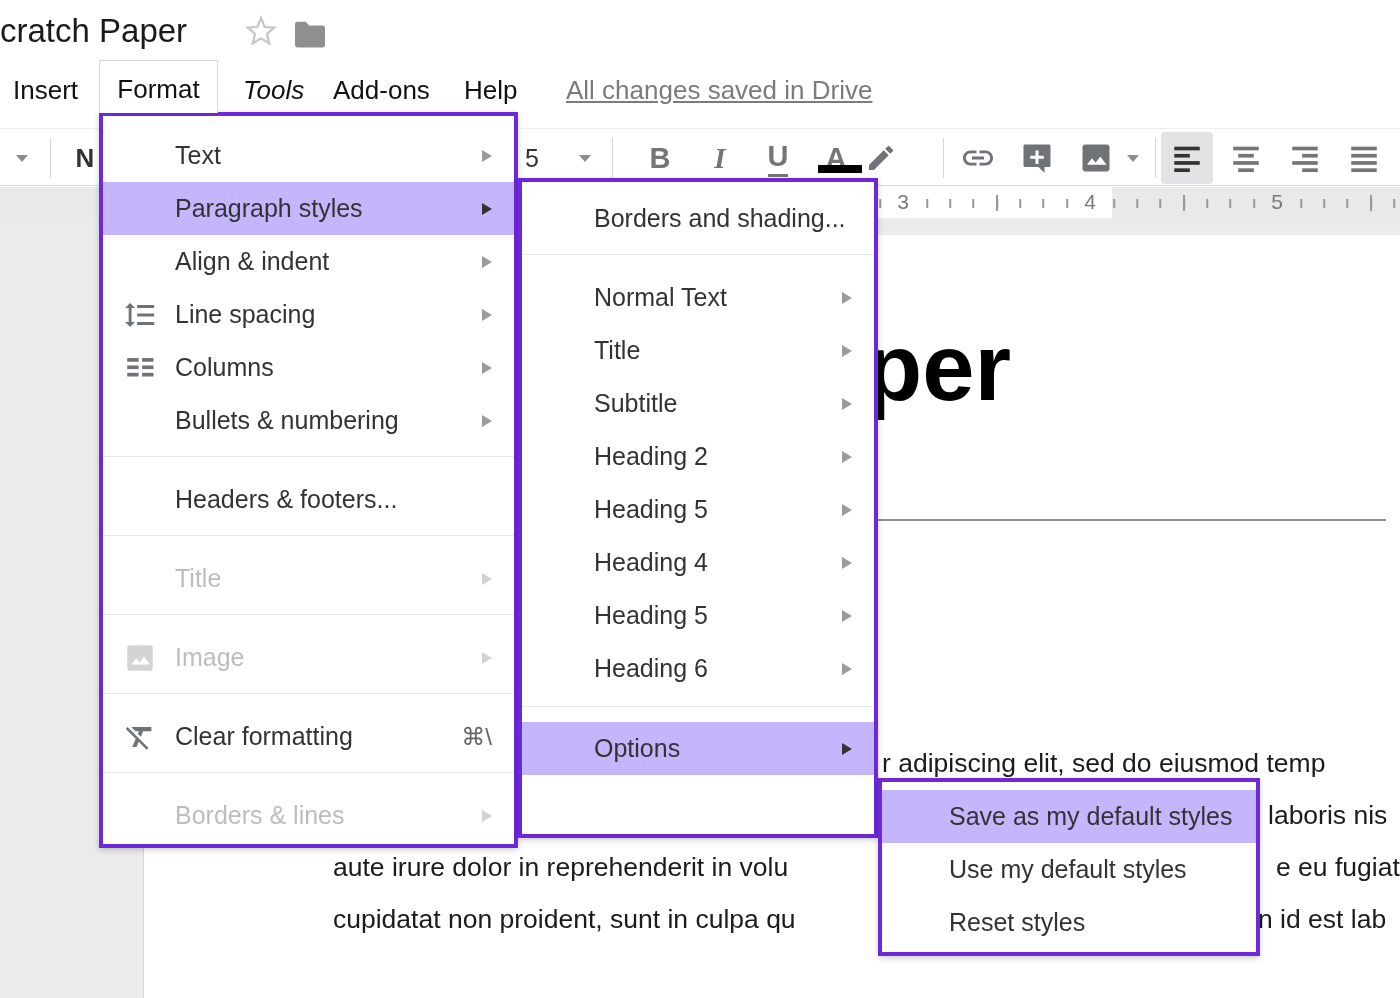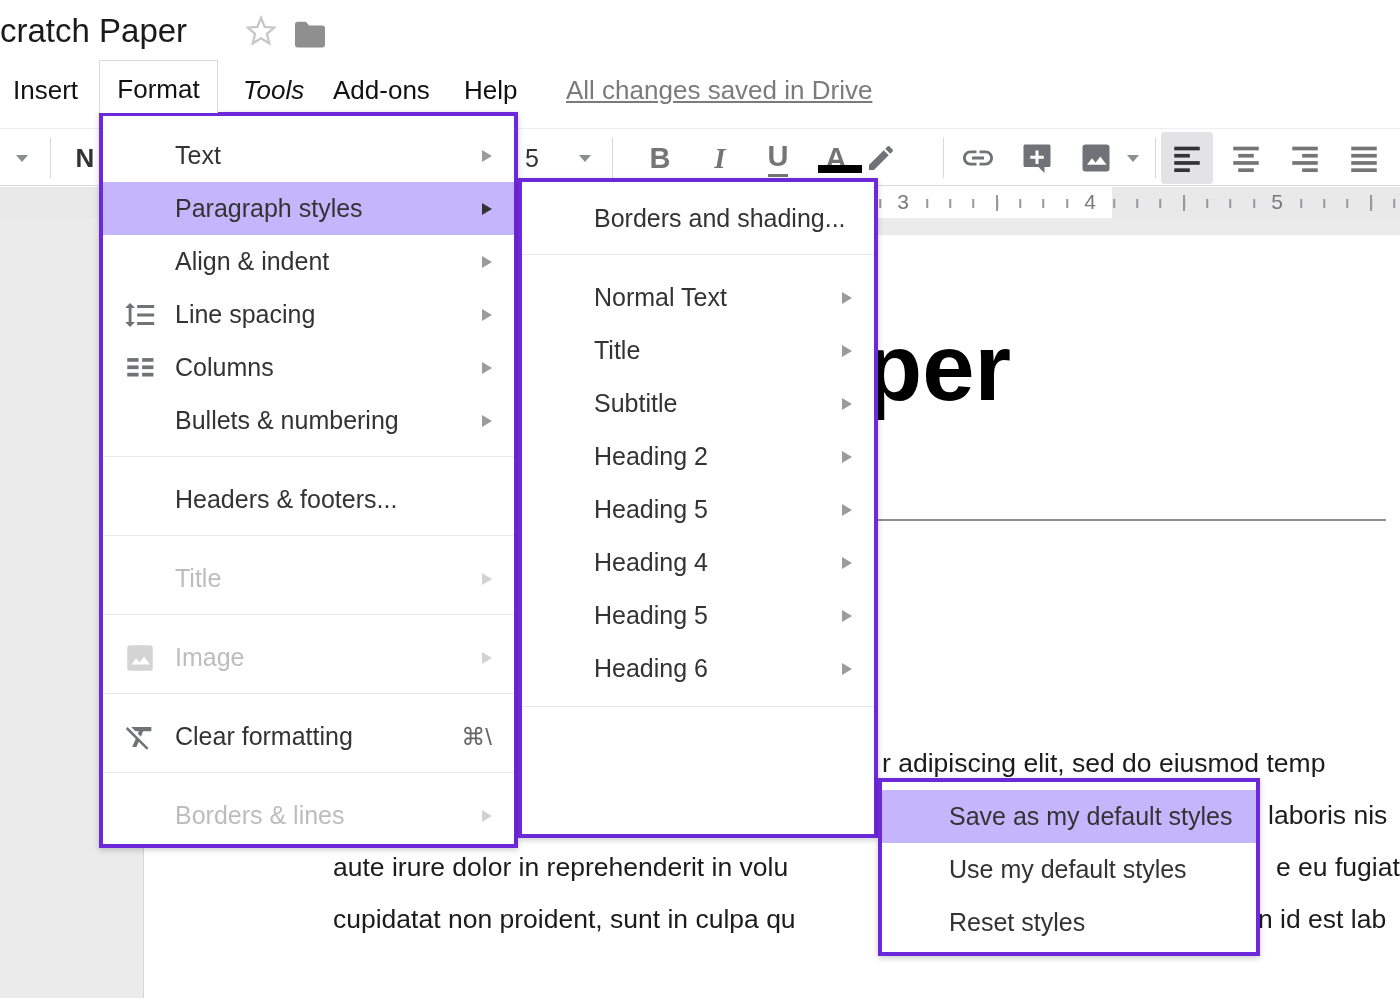--- a/index.html
+++ b/index.html
@@ -314,20 +314,24 @@
   </div>
   <div class="mrow">
     <span>Heading 5</span>
     <span class="arr"></span>
   </div>
   <div class="mrow">
     <span>Heading 6</span>
     <span class="arr"></span>
   </div>
   <div class="msep ps2"></div>
+  <div class="mrow hl">
+    <span>Options</span>
+    <span class="arr"></span>
+  </div>
 </div>
 
 <div class="panel" id="opt-panel">
   <div class="mrow hl">
     <span>Save as my default styles</span>
   </div>
   <div class="mrow">
     <span>Use my default styles</span>
   </div>
   <div class="mrow">

